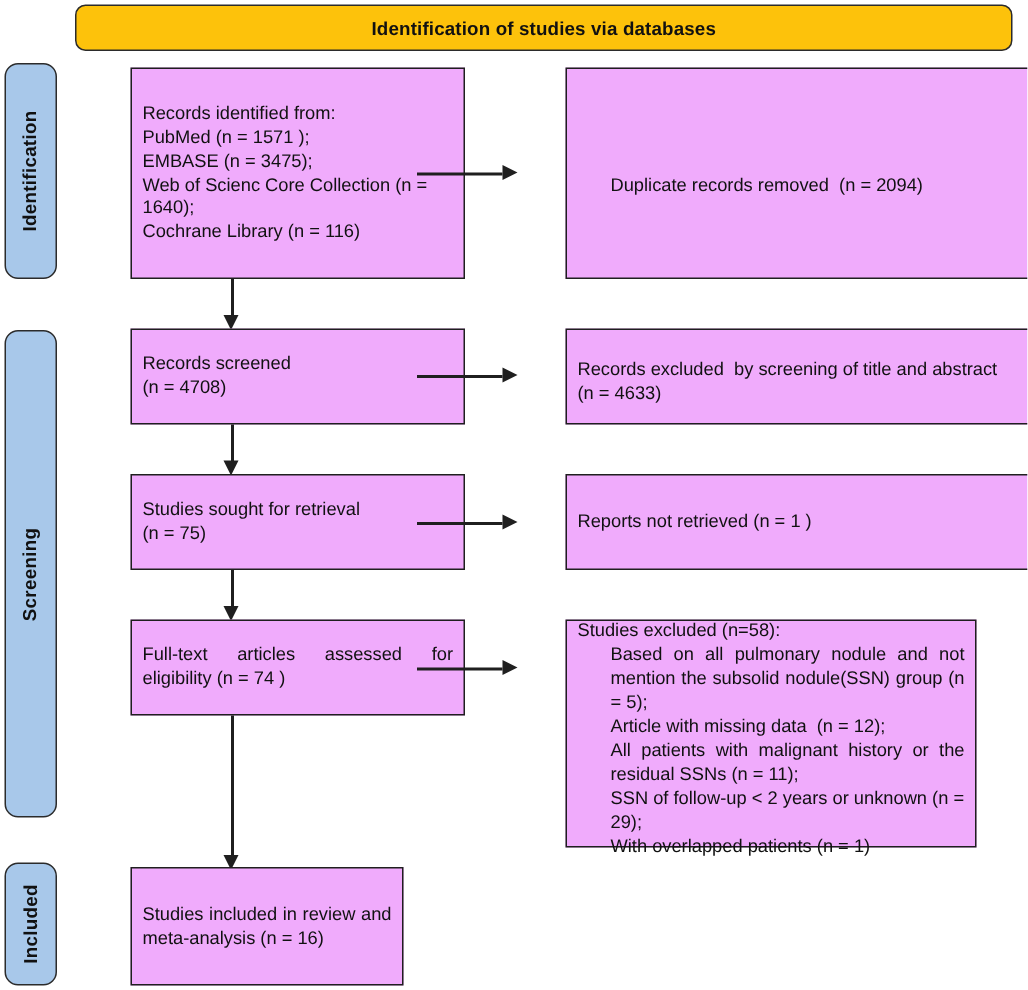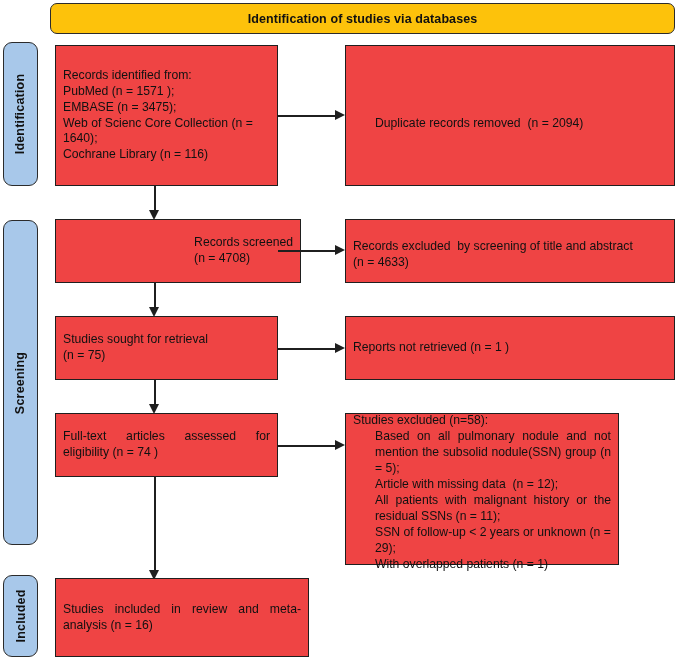--- a/index.html
+++ b/index.html
@@ -53,25 +53,26 @@
     font-weight: bold;
     font-size: 12.5px;
     color: #111111;
     letter-spacing: 0.2px;
   }
 
   
   .flow-box {
     position: absolute;
     box-sizing: border-box;
-    background: #ef4444;
+    background: #f0abfc;
     border: 1.6px solid #1f1f1f;
     display: flex;
     flex-direction: column;
     justify-content: center;
+    margin-left: 32px;
   }
   .flow-box .box-text {
     padding: 0 7px;
     font-size: 12.2px;
     line-height: 1.31;
     color: #111111;
     white-space: pre-wrap;
   }
   .flow-box.justify .box-text {
     text-align: justify;
@@ -144,21 +145,21 @@
   <div class="arrowhead right" style="left:335px; top:110px;"></div>
 
   <div class="flow-box" style="left:345px; top:45px; width:330px; height:141px;">
     <div class="box-text">
 <span class="indent-1">Duplicate records removed  (n = 2094)</span></div>
   </div>
 
   <div class="conn v" style="left:154px; top:186px; height:27px;"></div>
   <div class="arrowhead down" style="left:149px; top:210px;"></div>
 
-  <div class="flow-box" style="left:55px; top:219px; width:246px; height:64px;align-items:flex-end;">
+  <div class="flow-box" style="left:55px; top:219px; width:223px; height:64px;">
     <div class="box-text"><span>Records screened</span>
 <span>(n = 4708)</span></div>
   </div>
 
   <div class="conn h" style="left:278px; top:250px; width:57px;"></div>
   <div class="arrowhead right" style="left:335px; top:245px;"></div>
 
   <div class="flow-box top-align justify" style="left:345px; top:219px; width:330px; height:64px;">
     <div class="box-text"><span>Records excluded  by screening of title and abstract</span>
 <span>(n = 4633)</span></div>
@@ -190,17 +191,17 @@
   <div class="arrowhead right" style="left:335px; top:440px;"></div>
 
   <div class="flow-box top-align" style="left:345px; top:413px; width:274px; height:152px;">
     <div class="box-text"><span>Studies excluded (n=58):</span>
 <span class="hang justify-item" style="text-align:justify;text-align-last:left;">Based on all pulmonary nodule and not mention the subsolid nodule(SSN) group (n = 5);</span><span class="hang">Article with missing data  (n = 12);</span><span class="hang" style="text-align:justify;text-align-last:left;">All patients with malignant history or the residual SSNs (n = 11);</span><span class="hang">SSN of follow-up &lt; 2 years or unknown (n = 29);</span><span class="hang">With overlapped patients (n = 1)</span></div>
   </div>
 
   <div class="conn v" style="left:154px; top:477px; height:96px;"></div>
   <div class="arrowhead down" style="left:149px; top:570px;"></div>
 
-  <div class="flow-box justify" style="left:55px; top:578px; width:254px; height:79px;">
+  <div class="flow-box justify" style="left:55px; top:578px; width:182px; height:79px;">
     <div class="box-text"><span>Studies included in review and meta-analysis (n = 16)</span></div>
   </div>
 
 </div>
 
 </body></html>

